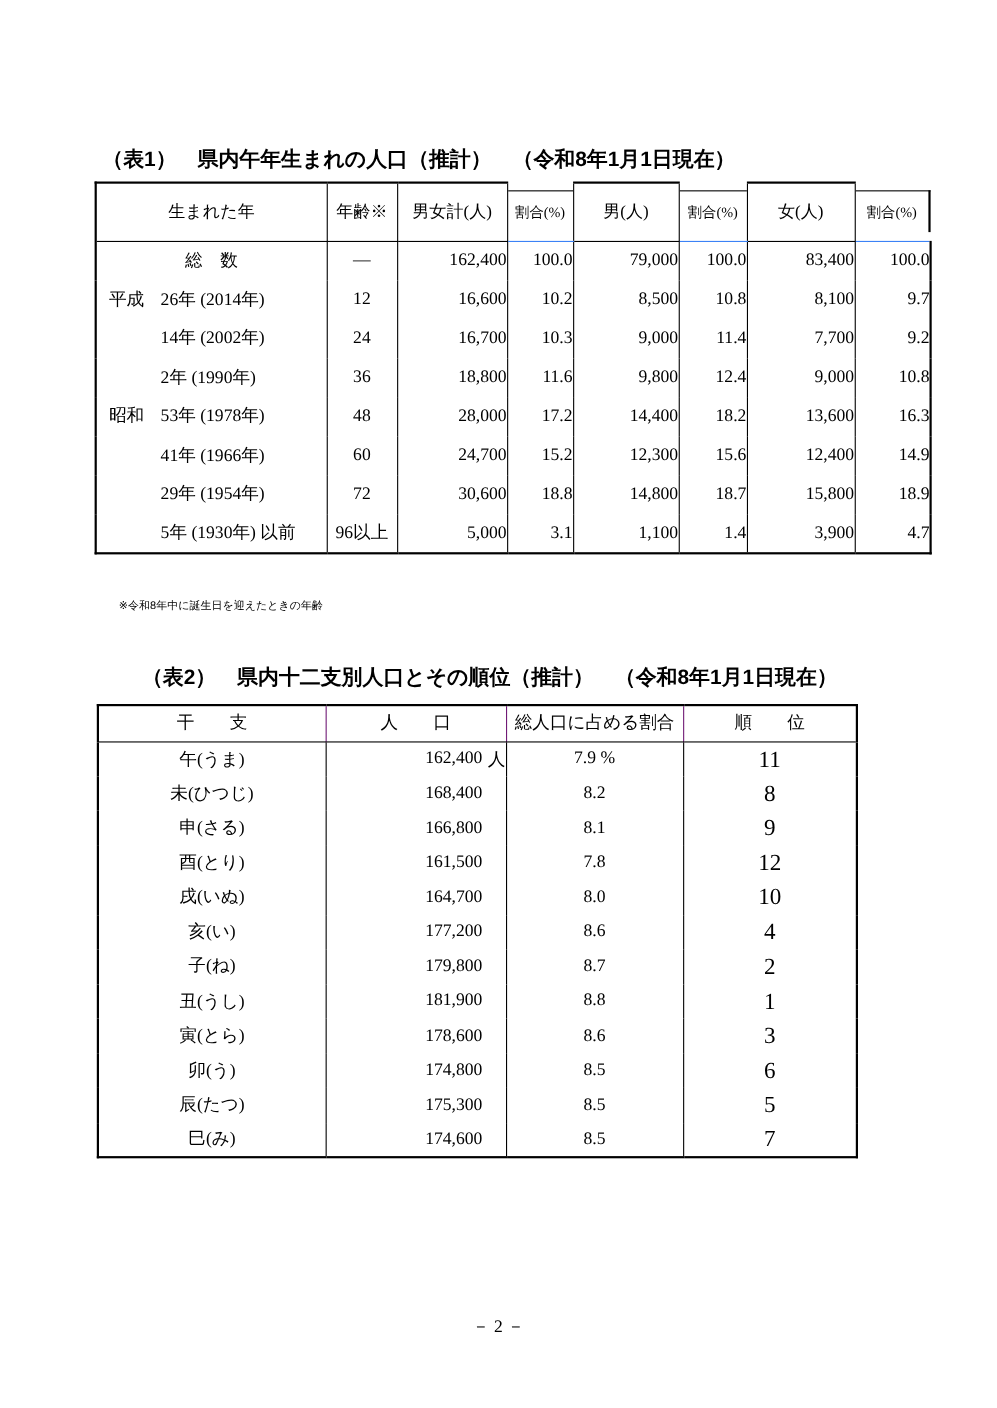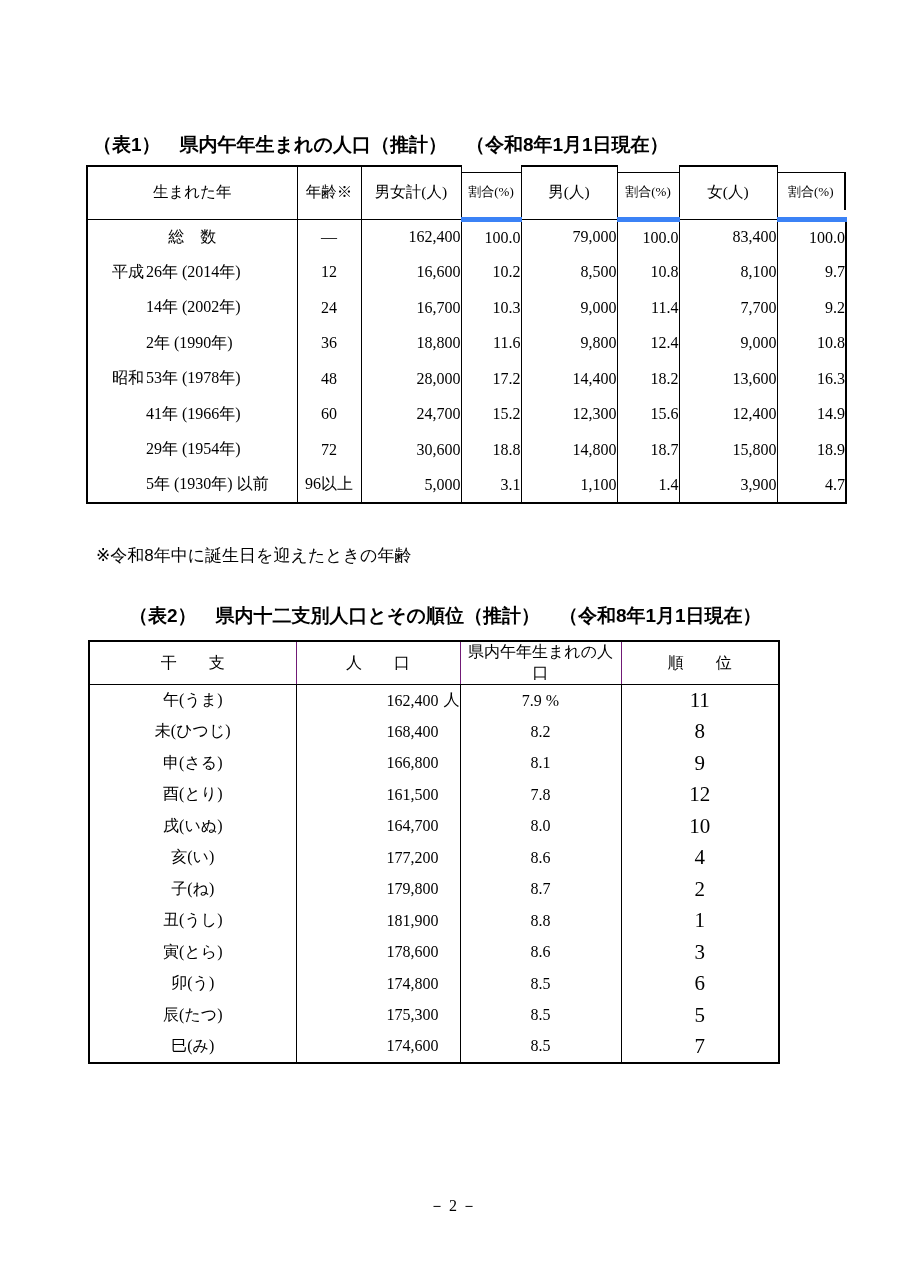--- a/index.html
+++ b/index.html
@@ -19,23 +19,23 @@
     font-family: "Liberation Sans", "DejaVu Sans", sans-serif;
     font-weight: 700;
     font-size: 19px;
     white-space: nowrap;
   }
   .title-1 { left: 93px; top: 132px; }
   .title-2 { left: 93px; top: 603px; margin-left: 36px; }
 
   .footnote {
     position: absolute;
-    left: 96px; top: 544px;
+    left: 108px; top: 544px;
     font-family: "Liberation Sans", "DejaVu Sans", sans-serif;
-    font-size: 17px;
+    font-size: 10px;
     white-space: nowrap;
   }
 
   .page-number {
     position: absolute;
     top: 1196px; left: 0;
     width: 906px;
     text-align: center;
     font-size: 16px;
   }
@@ -55,39 +55,39 @@
   .h-main {
     border-top: 2px solid #000;
     border-bottom: 1px solid #000;
     border-right: 1px solid #000;
     text-align: center;
     font-size: 15.5px;
   }
   .h-first { border-left: 2px solid #000; }
   .bl1 { border-left: 1px solid #000; }
 
-  .h-ratio { border-bottom: 5px solid #3b82f6; vertical-align: bottom; }
+  .h-ratio { border-bottom: 1px solid #3b82f6; vertical-align: bottom; }
   .notch {
     height: 38px;
     border-top: 1px solid #000;
     display: flex; align-items: center; justify-content: center;
     font-size: 13px;
   }
   .notch-last { border-right: 2px solid #000; }
 
   .c-year { border-left: 2px solid #000; border-right: 1px solid #000; }
   .br1 { border-right: 1px solid #000; }
   .br2 { border-right: 2px solid #000; }
   .c-center { text-align: center; font-size: 16px; }
   .c-num { text-align: right; padding-right: 6px; font-size: 16px; }
   .c-num-wide { text-align: right; padding-right: 15px; font-size: 16px; }
   .stat tbody tr:last-child td { border-bottom: 2px solid #000; }
 
   .yw { display: flex; align-items: center; }
-  .yw .era { flex: 0 0 auto; width: 58px; padding-left: 24px; font-size: 16px; }
+  .yw .era { flex: 0 0 auto; width: 58px; padding-left: 11px; font-size: 16px; }
   .yw .yr { font-size: 16px; white-space: nowrap; text-align: right; }
   .yw.center { justify-content: center; }
 
   
   .table2 { left: 88px; top: 640px; width: 690px; }
   .table2 thead tr { height: 33px; }
   .table2 tbody tr { height: 31.5px; }
 
   .t2h {
     border-top: 2px solid #000;
@@ -274,21 +274,21 @@
     <colgroup>
       <col style="width:207px">
         <col style="width:164px">
         <col style="width:161px">
         <col style="width:158px">
     </colgroup>
     <thead>
       <tr>
         <th class="t2h t2h-first">干　　支</th>
         <th class="t2h">人　　口</th>
-        <th class="t2h">県内午年生まれの人口</th>
+        <th class="t2h">総人口に占める割合</th>
         <th class="t2h t2h-last">順　　位</th>
       </tr>
     </thead>
     <tbody>
         <tr>
           <td class="z-cell">午(うま)</td>
           <td class="p-cell">
             <div class="pw">
               <span class="pv">162,400</span>
               <span class="pu">人</span>

